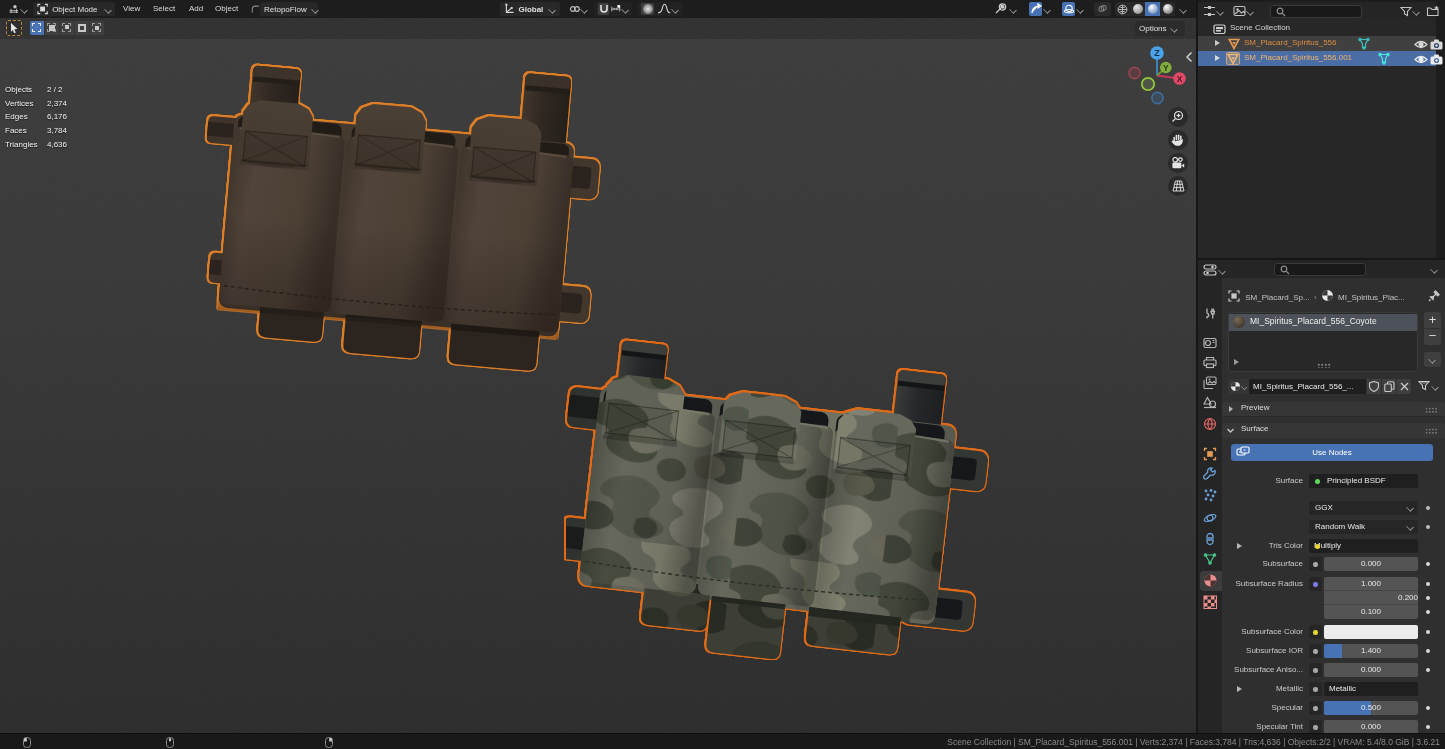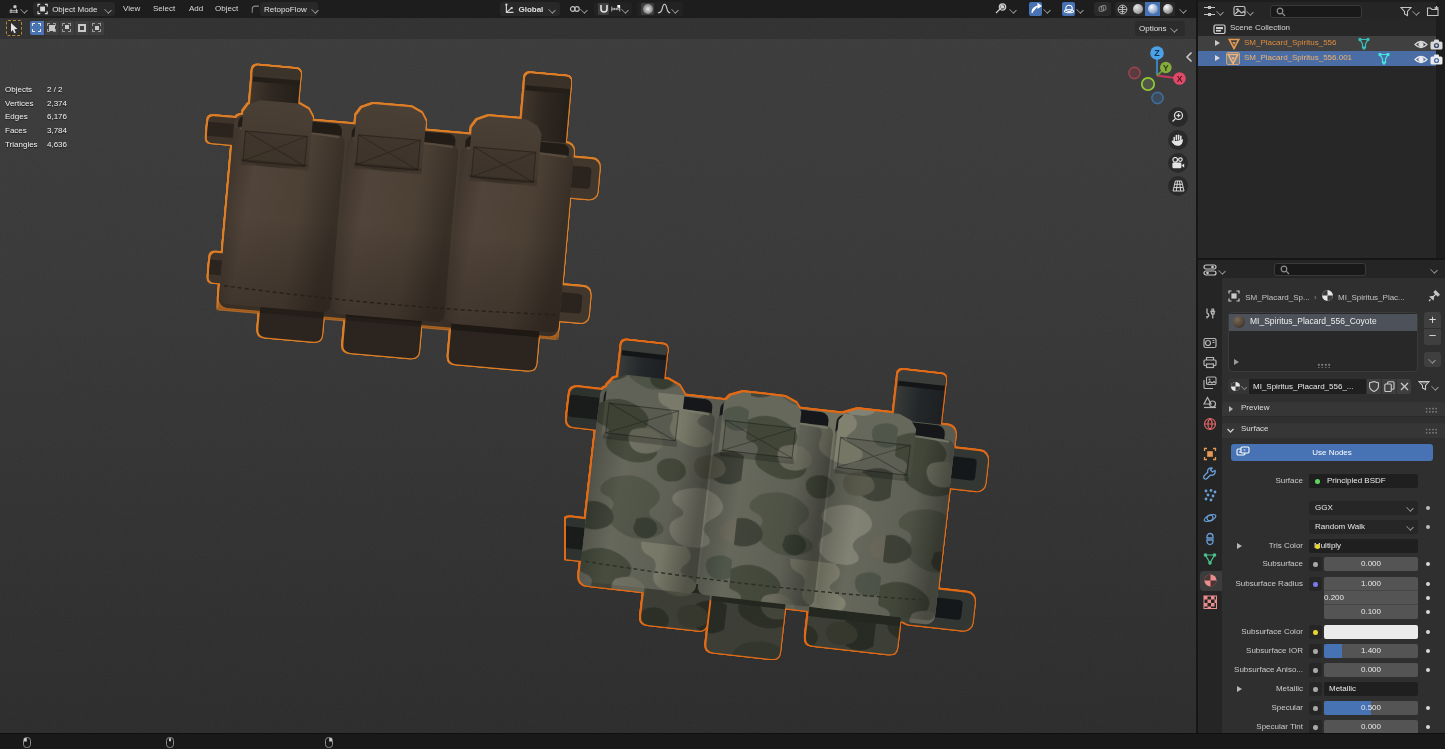--- a/index.html
+++ b/index.html
@@ -874,21 +874,21 @@
       <span class="dot" style="left:228px;top:5px;background:#d8d8d8;width:4px;height:4px"></span>
       </div>
     <div class="prow" style="left:0;top:317px;width:247px">
         <span class="plabel">Subsurface Radius</span>
       <div class="pfield" style="left:111px;width:13px;background:#262626"></div>
         <span class="dot" style="left:115px;top:5px;background:#7a7aeb;width:4.5px;height:4.5px"></span>
       <div class="pfield" style="left:126px;width:94px;background:#545454;text-align:center;border-radius:2px 2px 0 0;border-bottom:1px solid #464646">1.000</div>
       <span class="dot" style="left:228px;top:5px;background:#d8d8d8;width:4px;height:4px"></span>
       </div>
     <div class="prow" style="left:0;top:331px;width:247px">
-      <div class="pfield" style="left:126px;width:94px;background:#545454;text-align:left;border-radius:0;border-bottom:1px solid #464646">0.200</div>
+      <div class="pfield" style="left:126px;width:94px;background:#545454;text-align:right;border-radius:0;border-bottom:1px solid #464646">0.200</div>
       <span class="dot" style="left:228px;top:5px;background:#d8d8d8;width:4px;height:4px"></span>
       </div>
     <div class="prow" style="left:0;top:345px;width:264px">
       <div class="pfield" style="left:126px;width:94px;background:#545454;text-align:center;border-radius:0 0 2px 2px">0.100</div>
       <span class="dot" style="left:228px;top:5px;background:#d8d8d8;width:4px;height:4px"></span>
       </div>
     <div class="prow" style="left:0;top:365px;width:247px">
         <span class="plabel">Subsurface Color</span>
       <div class="pfield" style="left:111px;width:13px;background:#262626"></div>
         <span class="dot" style="left:115px;top:5px;background:#e7d52e;width:4.5px;height:4.5px"></span>
@@ -943,14 +943,15 @@
         <path d="M1 2 Q1 1 2.2 1 H3.8 V4.5 H1 Z" fill="#c9c9c9"></path>
       </svg>
     <svg width="8" height="11" viewBox="0 0 8 11" style="position:absolute;left:166px;top:2.5px">
         <rect x="0.5" y="0.5" width="7" height="10" rx="3" fill="none" stroke="#8d8d8d" stroke-width="1"></rect>
         <rect x="3" y="1" width="2" height="3.5" rx="1" fill="#c9c9c9"></rect>
       </svg>
     <svg width="8" height="11" viewBox="0 0 8 11" style="position:absolute;left:325px;top:2.5px">
         <rect x="0.5" y="0.5" width="7" height="10" rx="3" fill="none" stroke="#8d8d8d" stroke-width="1"></rect>
         <path d="M7 2 Q7 1 5.8 1 H4.2 V4.5 H7 Z" fill="#c9c9c9"></path>
       </svg>
+    <span class="txt">Scene Collection | SM_Placard_Spiritus_556.001 | Verts:2,374 | Faces:3,784 | Tris:4,636 | Objects:2/2 | VRAM: 5.4/8.0 GiB | 3.6.21</span>
   </div>
 </div>
 
 </body></html>

